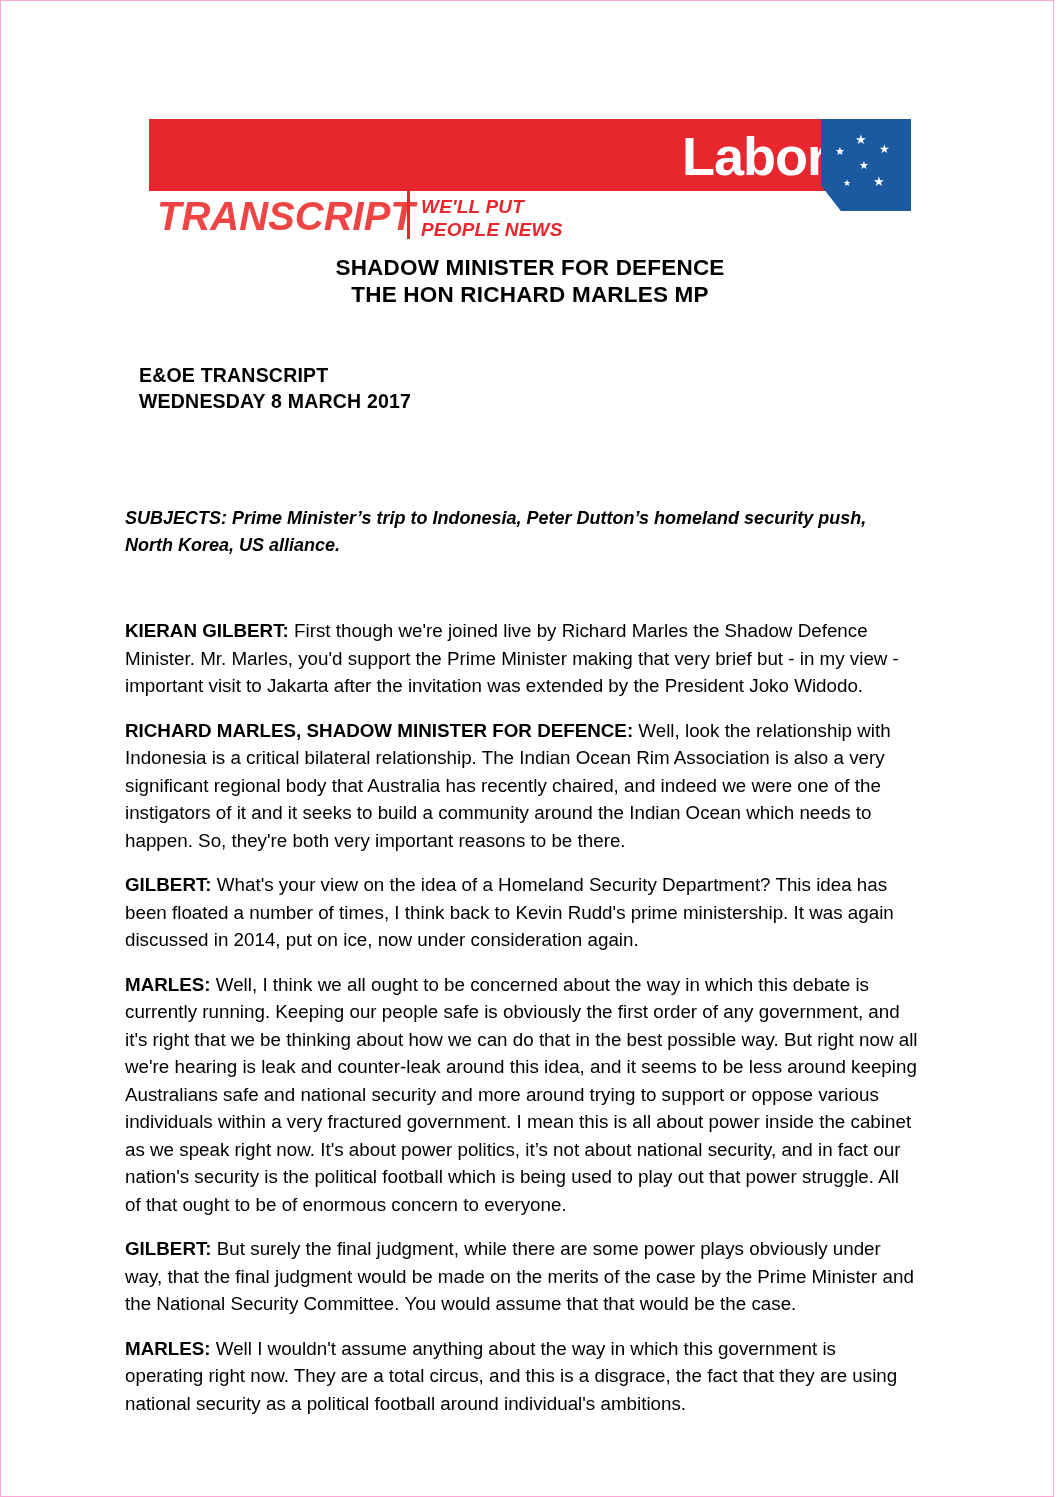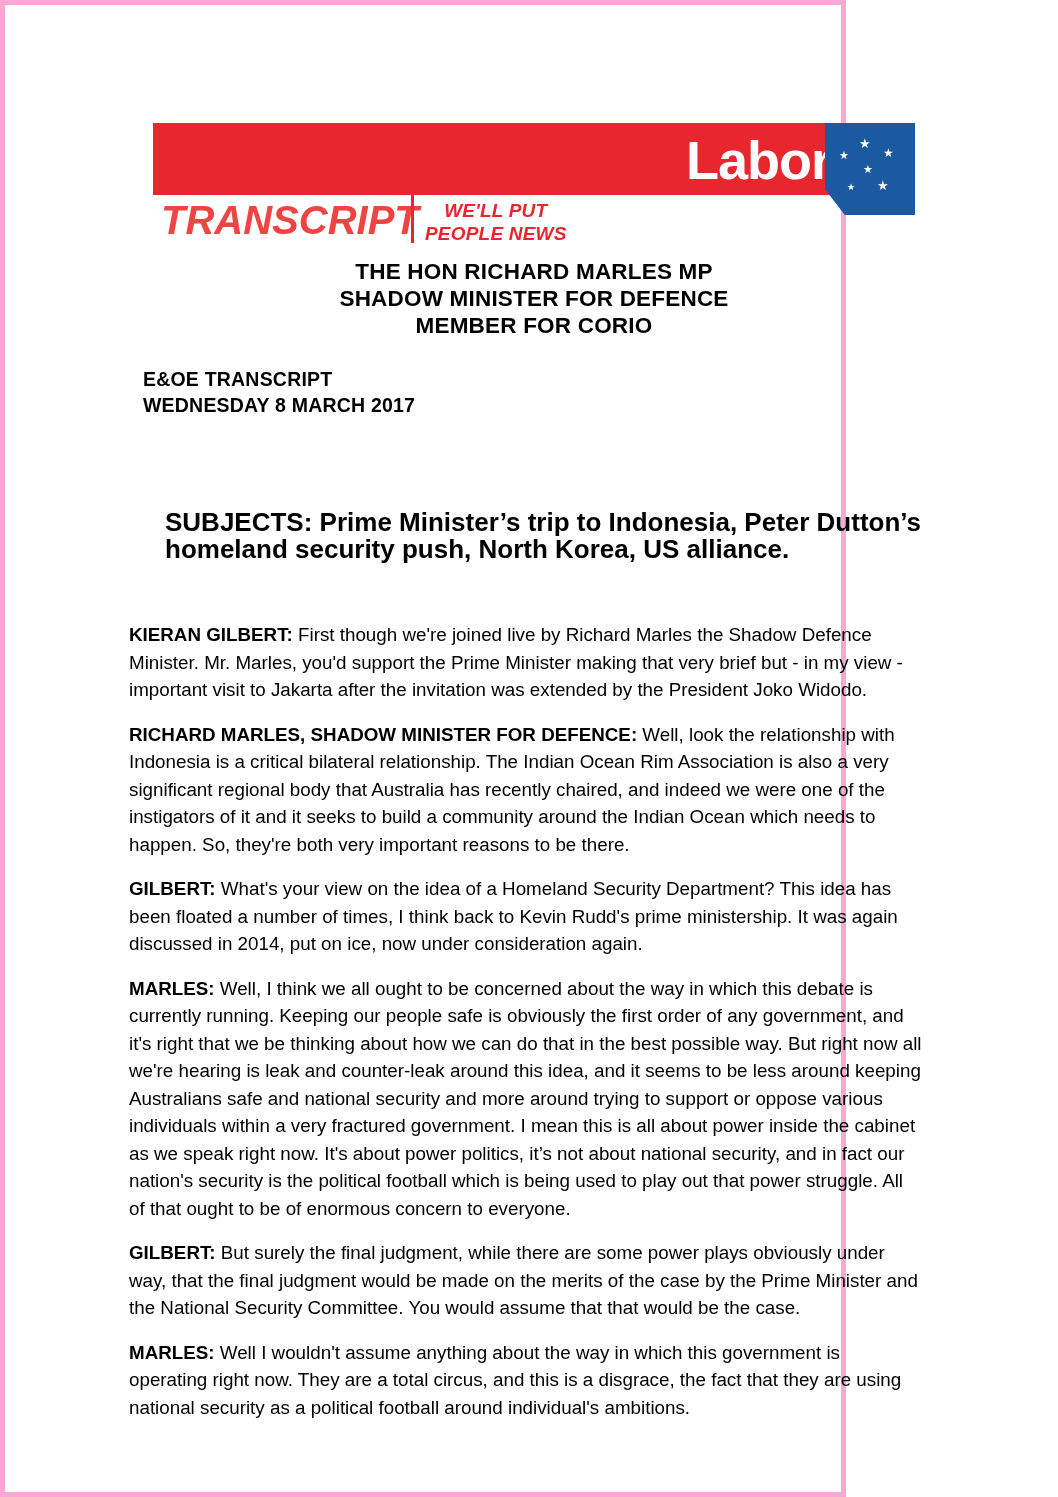--- a/index.html
+++ b/index.html
@@ -10,24 +10,24 @@
   body {
     width: 1058px;
     height: 1497px;
     font-family: "Liberation Sans", sans-serif;
     color: #000000;
     position: relative;
     overflow: hidden;
   }
   .page {
     position: relative;
-    width: 846px;
+    width: 1054px;
     height: 1497px;
     box-sizing: border-box;
-    border: 5px solid #f9a8d4;
+    border: 1px solid #f9a8d4;
   }
 
   
   .letterhead {
     position: absolute;
     left: 148px;
     top: 118px;
     width: 762px;
     height: 125px;
   }
@@ -96,21 +96,20 @@
     position: absolute;
     left: 272px;
     top: 76px;
     font-family: "Liberation Sans", sans-serif;
     font-weight: bold;
     font-style: italic;
     font-size: 19px;
     line-height: 23px;
     color: #e8262d;
     letter-spacing: 0.2px;
-    text-align: center;
   }
 
   
   .title-block {
     position: absolute;
     left: 0;
     top: 253px;
     width: 1058px;
     text-align: center;
     font-weight: bold;
@@ -128,23 +127,23 @@
     line-height: 25.5px;
     letter-spacing: 0.2px;
   }
 
   .subjects {
     position: absolute;
     left: 124px;
     top: 504px;
     width: 790px;
     font-weight: bold;
-    font-size: 26px;
+    font-style: italic;
+    font-size: 18px;
     line-height: 27px;
-    margin-left: 36px;
   }
 
   
   .body-block {
     position: absolute;
     left: 124px;
     top: 616px;
     width: 810px;
     font-size: 18.8px;
     line-height: 27.5px;
@@ -176,23 +175,22 @@
     </div>
     <div class="lh-transcript">TRANSCRIPT</div>
     <div class="lh-divider"></div>
     <div class="lh-slogan">
       <div>WE'LL PUT</div>
       <div>PEOPLE NEWS</div>
     </div>
   </div>
 
   <div class="title-block">
+    <div>SHADOW MINISTER FOR DEFENCE</div>
     <div>THE HON RICHARD MARLES MP</div>
-    <div>SHADOW MINISTER FOR DEFENCE</div>
-    <div>MEMBER FOR CORIO</div>
   </div>
 
   <div class="meta-block">
     <div>E&amp;OE TRANSCRIPT</div>
     <div>WEDNESDAY 8 MARCH 2017</div>
   </div>
 
   <div class="subjects">SUBJECTS: Prime Minister’s trip to Indonesia, Peter Dutton’s homeland security push, North Korea, US alliance.</div>
 
   <div class="body-block">

